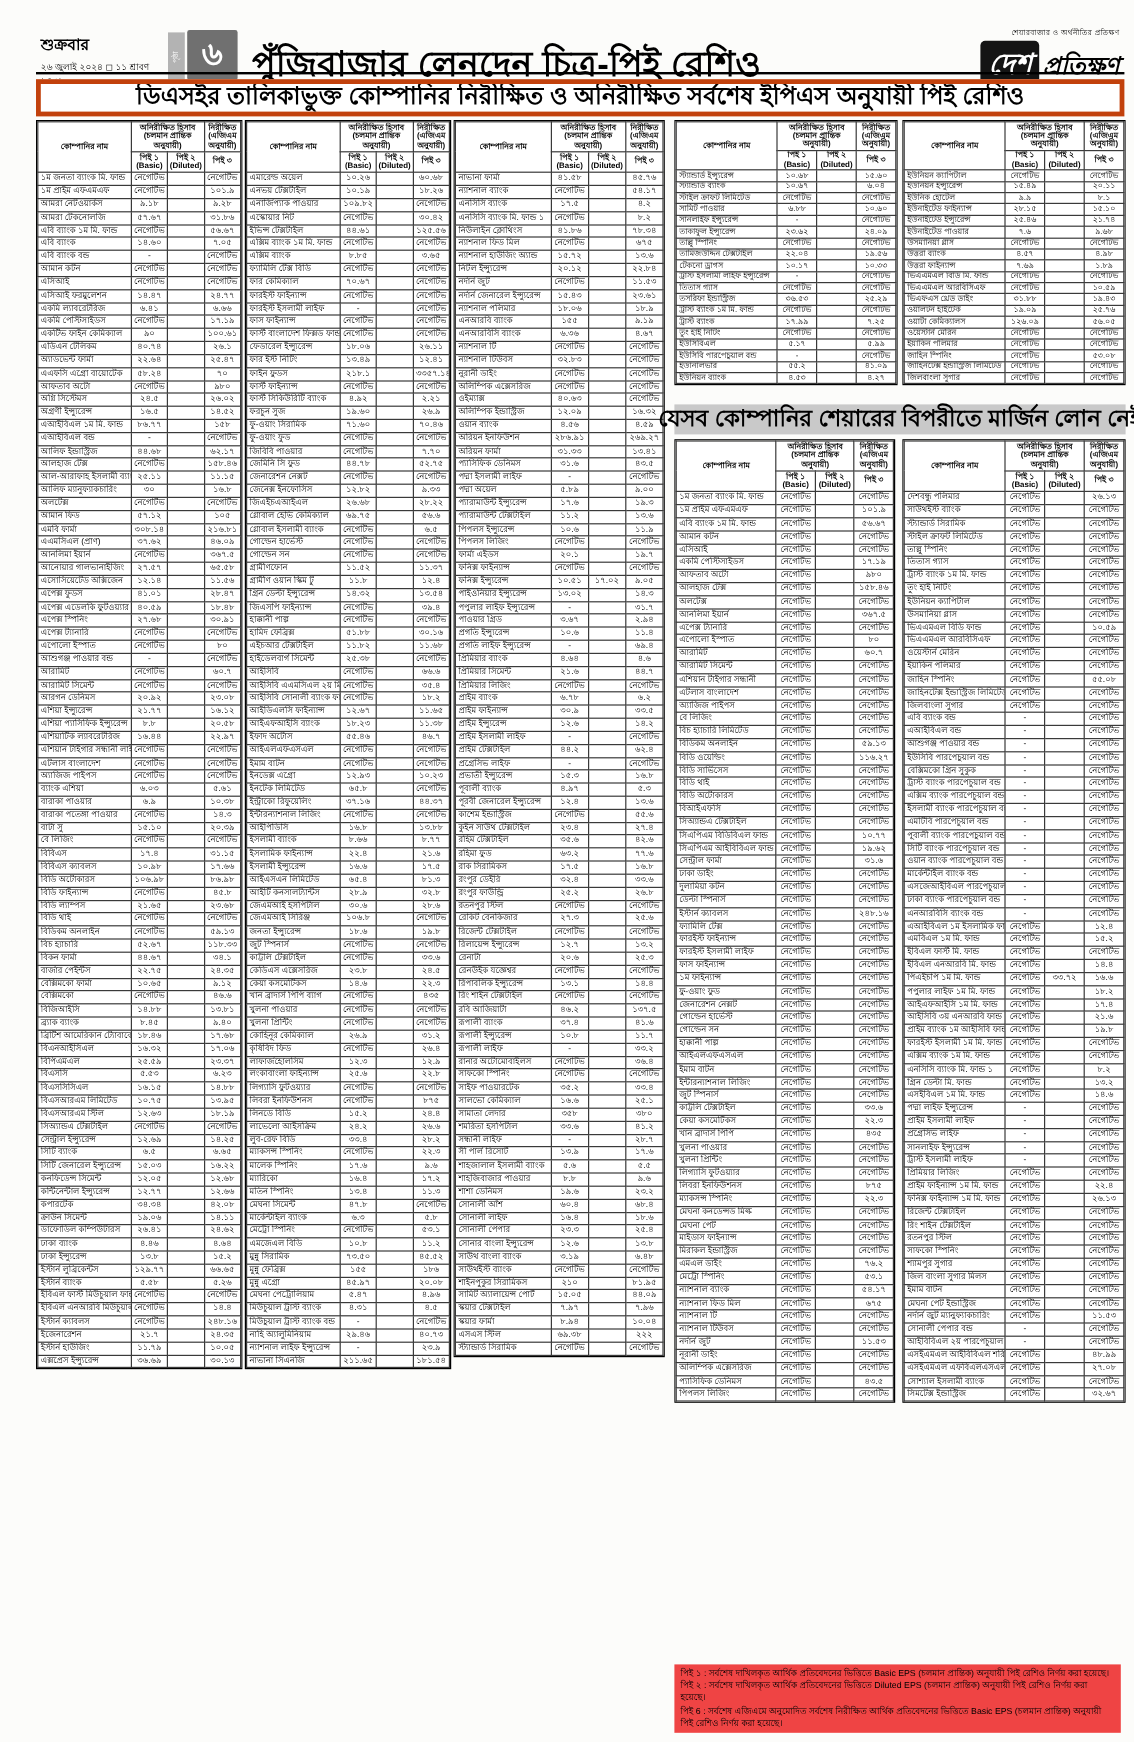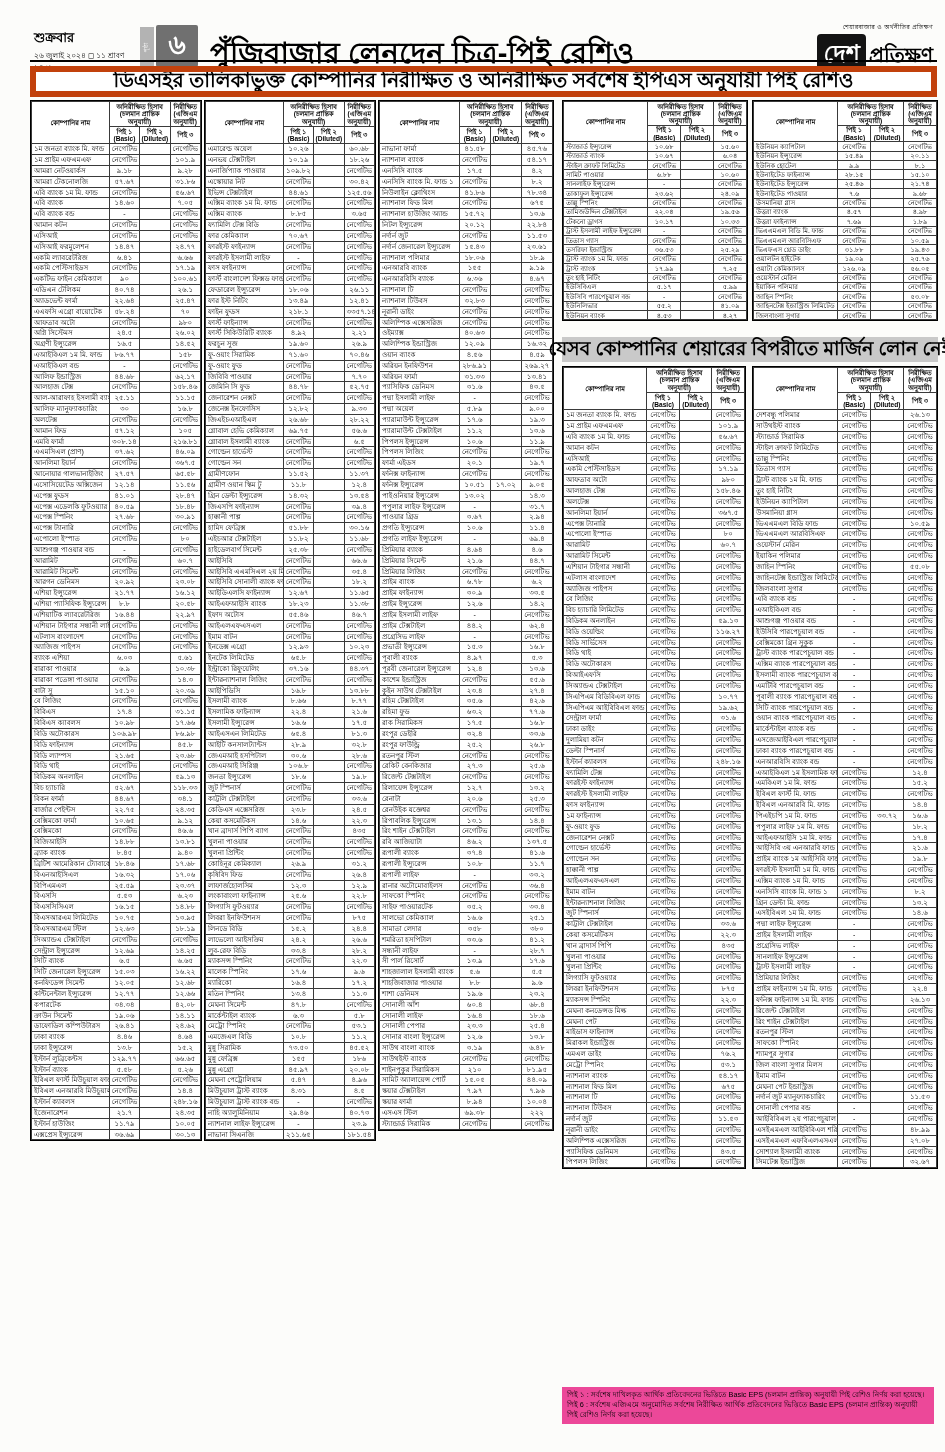--- a/index.html
+++ b/index.html
@@ -14,28 +14,28 @@
   .date-line { font-size:7.5px; margin-top:1px; }
   .page-strip { top:27px; left:140px; width:14px; height:40px; background:#b3b3b3;
                 color:#fff; font-size:6px; display:flex; align-items:center; justify-content:center; }
   .page-strip span { transform:rotate(-90deg); white-space:nowrap; }
   .page-badge { top:25px; left:156px; width:42px; height:42px; background:#707070;
                 color:#fff; font-size:27px; font-weight:bold; display:flex;
                 align-items:center; justify-content:center; border-radius:2px; }
   .section-title { top:30px; left:210px; font-size:29px; font-weight:bold; letter-spacing:.2px; }
   .logo { top:22px; right:12px; text-align:right; }
   .logo-tagline { font-size:6px; letter-spacing:.4px; margin-bottom:1px; }
-  .logo-words { display:flex; align-items:baseline; gap:3px; justify-content:flex-end; }
+  .logo-words { display:flex; align-items:baseline; gap:3px; justify-content:flex-end;font-style:italic; }
   .logo-w1 { background:#141414; color:#fff; font-size:24px; font-weight:bold;
              padding:1px 6px 3px; border-radius:4px; }
   .logo-w2 { font-size:20px; font-weight:bold; }
   .top-rule { top:60px; left:30px; width:907px; height:2px; background:#000; }
 
   
-  .headline-box { top:66px; left:30px; width:907px; height:31px; border:6px solid #c2410c;
+  .headline-box { top:66px; left:30px; width:907px; height:31px; border:4px solid #c2410c;
                   background:#fff; display:flex; align-items:center; justify-content:center;
                   font-size:20px; font-weight:bold; white-space:nowrap; overflow:hidden; }
 
   
   table { border-collapse:collapse; width:100%; table-layout:fixed; background:#fff; }
   th, td { border:1px solid #3a3a3a; font-size:7px; line-height:1.12;
            padding:1px 2px; overflow:hidden; white-space:nowrap; }
   thead th { font-weight:bold; text-align:center; font-size:6.6px; white-space:normal;
              line-height:1.1; padding:1px; }
   col.c-name { width:46%; } col.c-pe { width:18%; }
@@ -50,21 +50,21 @@
   .t4 th, .t4 td, .t5 th, .t5 td { font-size:6.6px; padding:0.5px 2px; }
 
   
   .margin-bar { top:337px; left:562px; width:376px; height:25px; background:#c9c9c9;
                 display:flex; align-items:center; justify-content:center;
                 font-size:19px; font-weight:bold; white-space:nowrap; }
   .m1 { top:366px; left:562px; width:184px; }
   .m2 { top:366px; left:752px; width:186px; }
 
   
-  .footnote { top:1387px; left:562px; width:372px; background:#ec4899;
+  .footnote { top:1387px; left:562px; width:372px; background:#ef4444;
               padding:3px 5px; font-size:7.3px; line-height:1.4; }
 </style>
 </head>
 <body>
 
 <div class="abs date-block">
   <div class="date-day">শুক্রবার</div>
   <div class="date-line">২৬ জুলাই ২০২৪ ◻ ১১ শ্রাবণ ১৪৩১</div>
 </div>
 <div class="abs page-strip">
@@ -2969,14 +2969,15 @@
           <td>নেগেটিভ</td>
           <td></td>
           <td>৩২.৬৭</td>
         </tr>
       </tbody>
     </table>
   </div>
 
 <div class="abs footnote">
   <div>পিই ১ : সর্বশেষ দাখিলকৃত আর্থিক প্রতিবেদনের ভিত্তিতে Basic EPS (চলমান প্রান্তিক) অনুযায়ী পিই রেশিও নির্ণয় করা হয়েছে।</div>
+  <div>পিই ২ : সর্বশেষ দাখিলকৃত আর্থিক প্রতিবেদনের ভিত্তিতে Diluted EPS (চলমান প্রান্তিক) অনুযায়ী পিই রেশিও নির্ণয় করা হয়েছে।</div>
   <div>পিই 6 : সর্বশেষ এজিএমে অনুমোদিত সর্বশেষ নিরীক্ষিত আর্থিক প্রতিবেদনের ভিত্তিতে Basic EPS (চলমান প্রান্তিক) অনুযায়ী পিই রেশিও নির্ণয় করা হয়েছে।</div>
 </div>
 
 </body></html>

